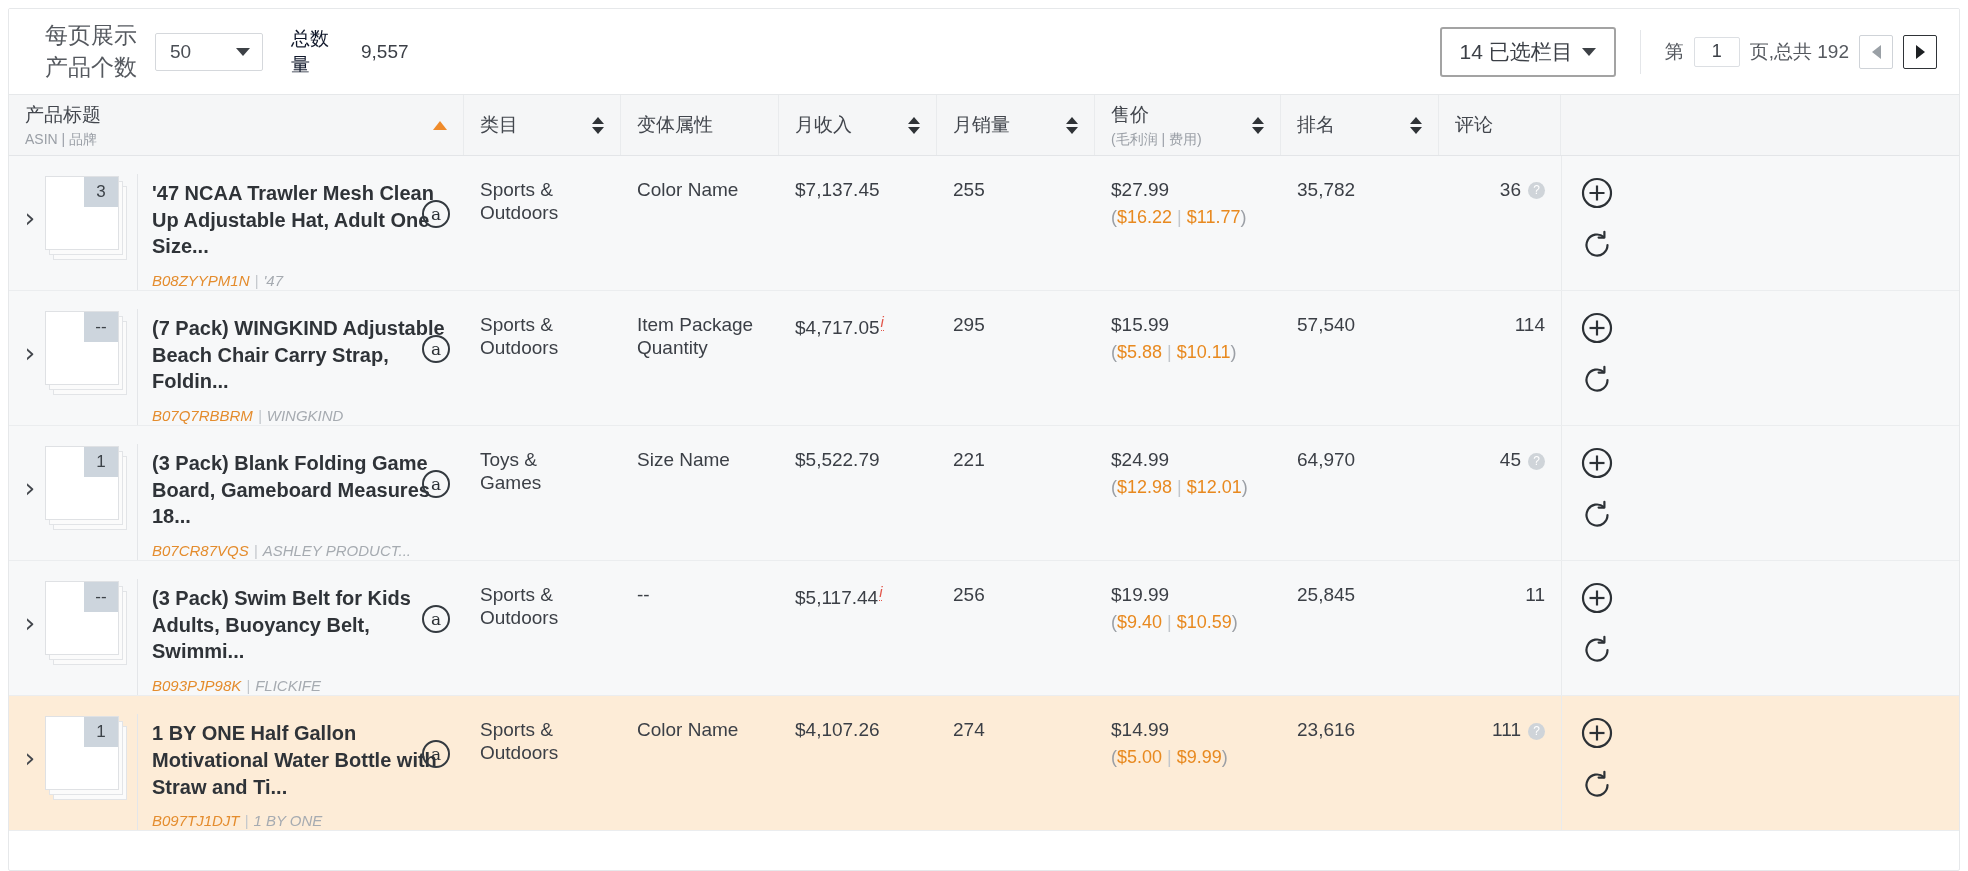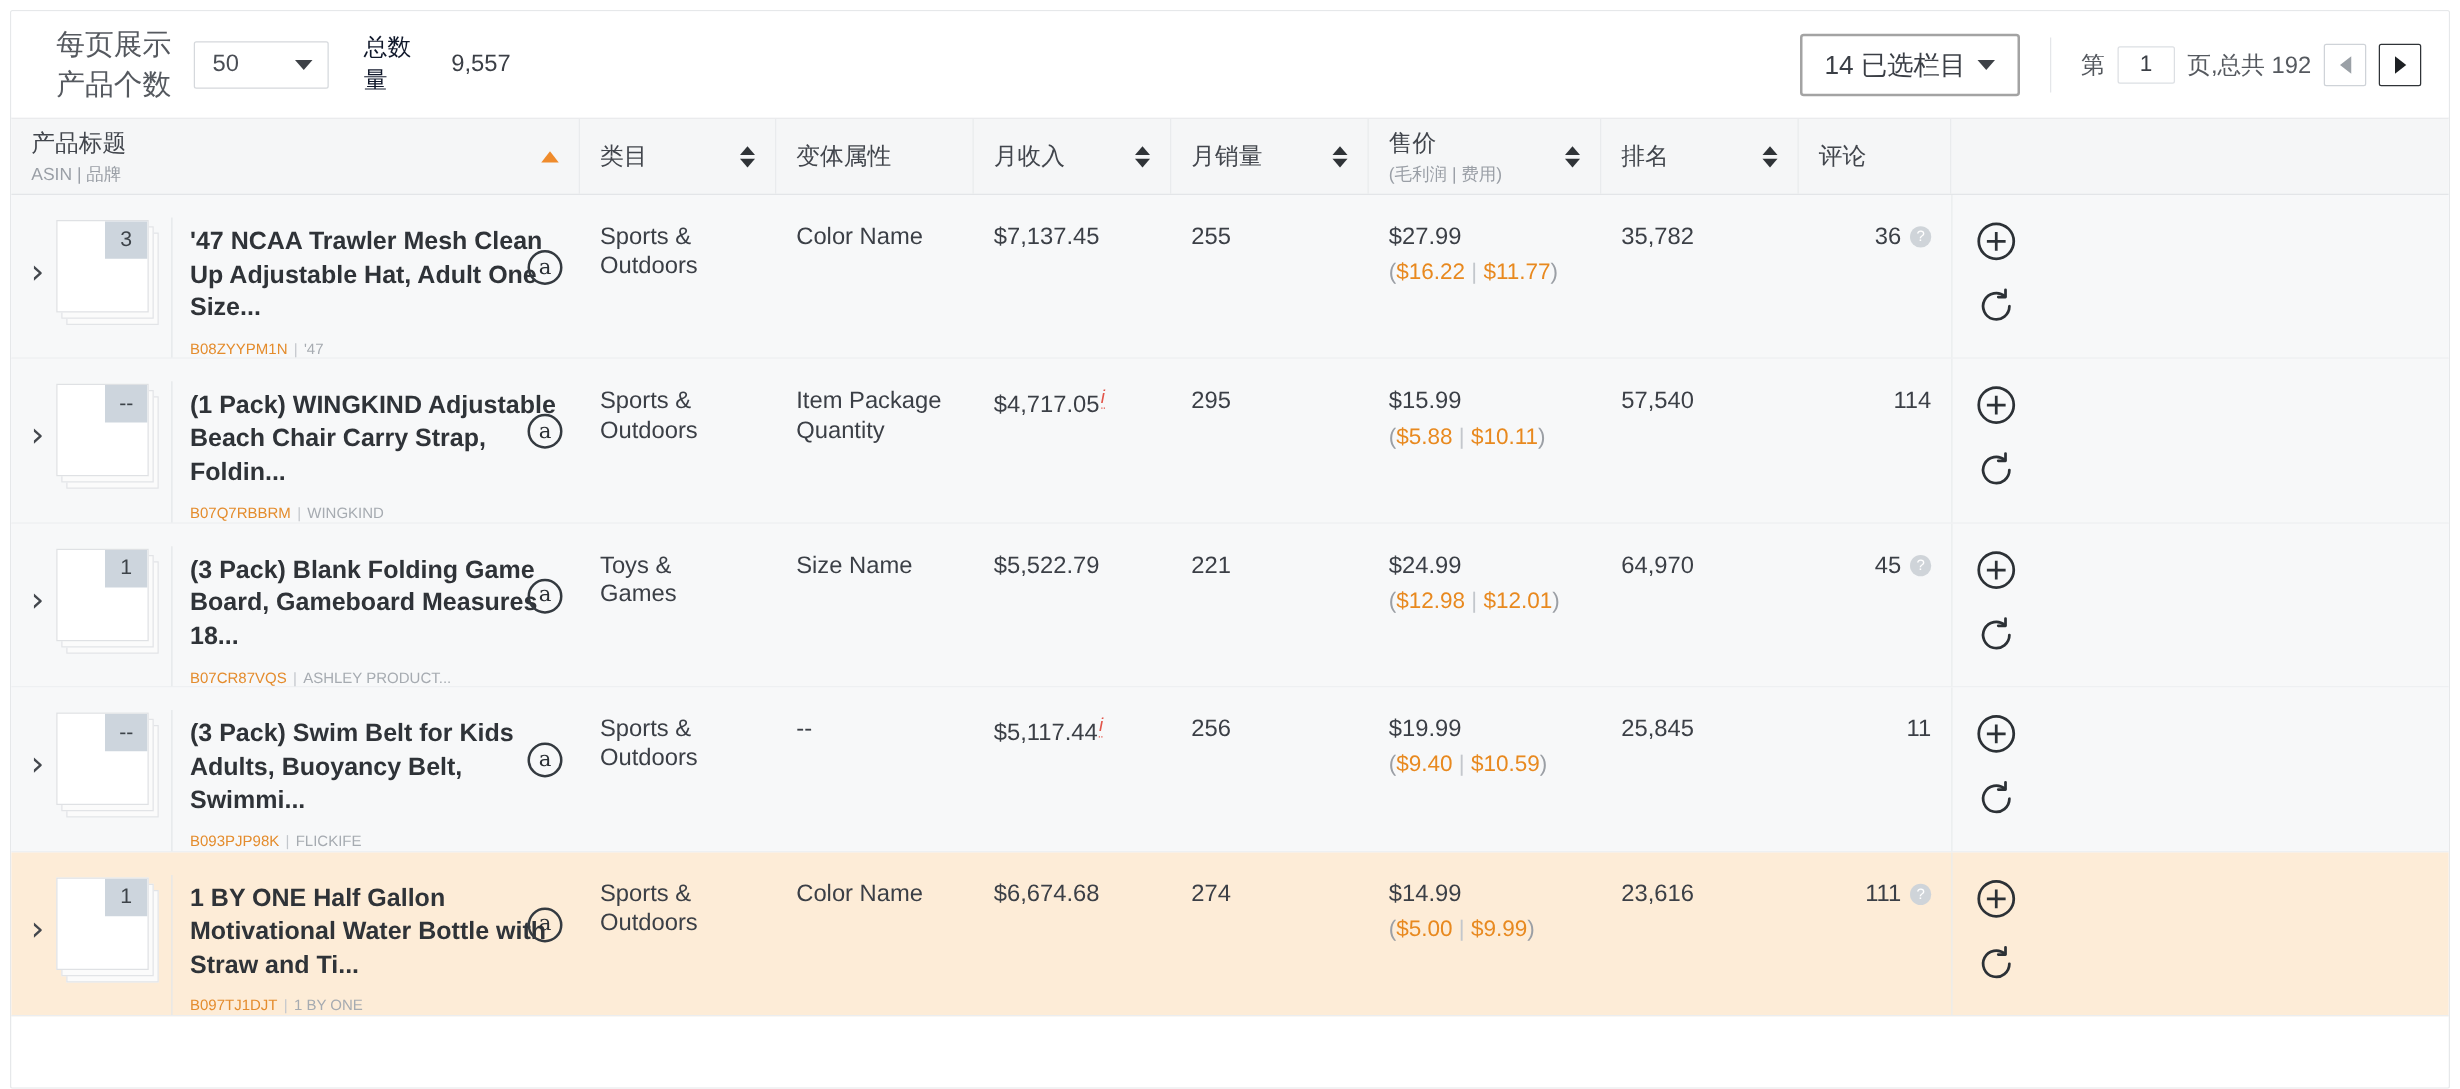--- a/index.html
+++ b/index.html
@@ -258,21 +258,21 @@
     border-left: 1px solid #e4e6e9;
     min-height: 96px;
     padding-top: 6px;
   }
   .prod-title {
     font-size: 20px;
     color: #2f3338;
     line-height: 1.33;
     font-weight: 600;
   }
-  .prod-meta { margin-top: 12px; font-size: 12px; }
+  .prod-meta { margin-top: 12px; font-size: 15px; font-style: italic; }
   .asin { color: #e48c2d; }
   .sep { color: #c3c7cc; margin: 0 5px; }
   .brand { color: #a6abb1; }
   .amz-badge {
     position: absolute;
     right: 14px;
     top: 44px;
     width: 28px; height: 28px;
     border: 2px solid #343a40;
     border-radius: 50%;
@@ -494,21 +494,21 @@
     <div class="td c-title title-cell">
       <div class="chev">›</div>
       <div class="thumb-wrap">
         <div class="thumb-stack2"></div>
         <div class="thumb-stack1"></div>
         <div class="thumb">
           <div class="var-badge">--</div>
         </div>
       </div>
       <div class="title-text-wrap">
-        <div class="prod-title">(1 Pack) WINGKIND Adjustable Beach Chair Carry Strap, Foldin...</div>
+        <div class="prod-title">(7 Pack) WINGKIND Adjustable Beach Chair Carry Strap, Foldin...</div>
         <div class="prod-meta">
           <span class="asin">B07Q7RBBRM</span><span class="sep">|</span><span class="brand">WINGKIND</span>
         </div>
       </div>
       <div class="amz-badge">a</div>
     </div>
 
     <div class="td c-cat">Sports &amp;<br>Outdoors</div>
     <div class="td c-var">Item Package<br>Quantity</div>
     <div class="td c-rev">$4,717.05<span class="info-i">i</span></div>
@@ -639,21 +639,21 @@
         <div class="prod-title">1 BY ONE Half Gallon Motivational Water Bottle with Straw and Ti...</div>
         <div class="prod-meta">
           <span class="asin">B097TJ1DJT</span><span class="sep">|</span><span class="brand">1 BY ONE</span>
         </div>
       </div>
       <div class="amz-badge">a</div>
     </div>
 
     <div class="td c-cat">Sports &amp;<br>Outdoors</div>
     <div class="td c-var">Color Name</div>
-    <div class="td c-rev">$6,674.68</div>
+    <div class="td c-rev">$4,107.26</div>
     <div class="td c-sales">274</div>
     <div class="td c-price">
       <div>$14.99</div>
       <div class="sub2"><span class="paren">(</span><span class="gross">$5.00</span><span class="sep">|</span><span class="gross">$9.99</span><span class="paren">)</span></div>
     </div>
     <div class="td c-rank">23,616</div>
     <div class="td c-rev2 num">111<span class="help-dot">?</span></div>
     <div class="td c-act act-cell">
       <span class="act-ico">
                 <svg width="34" height="34" viewBox="0 0 34 34">

